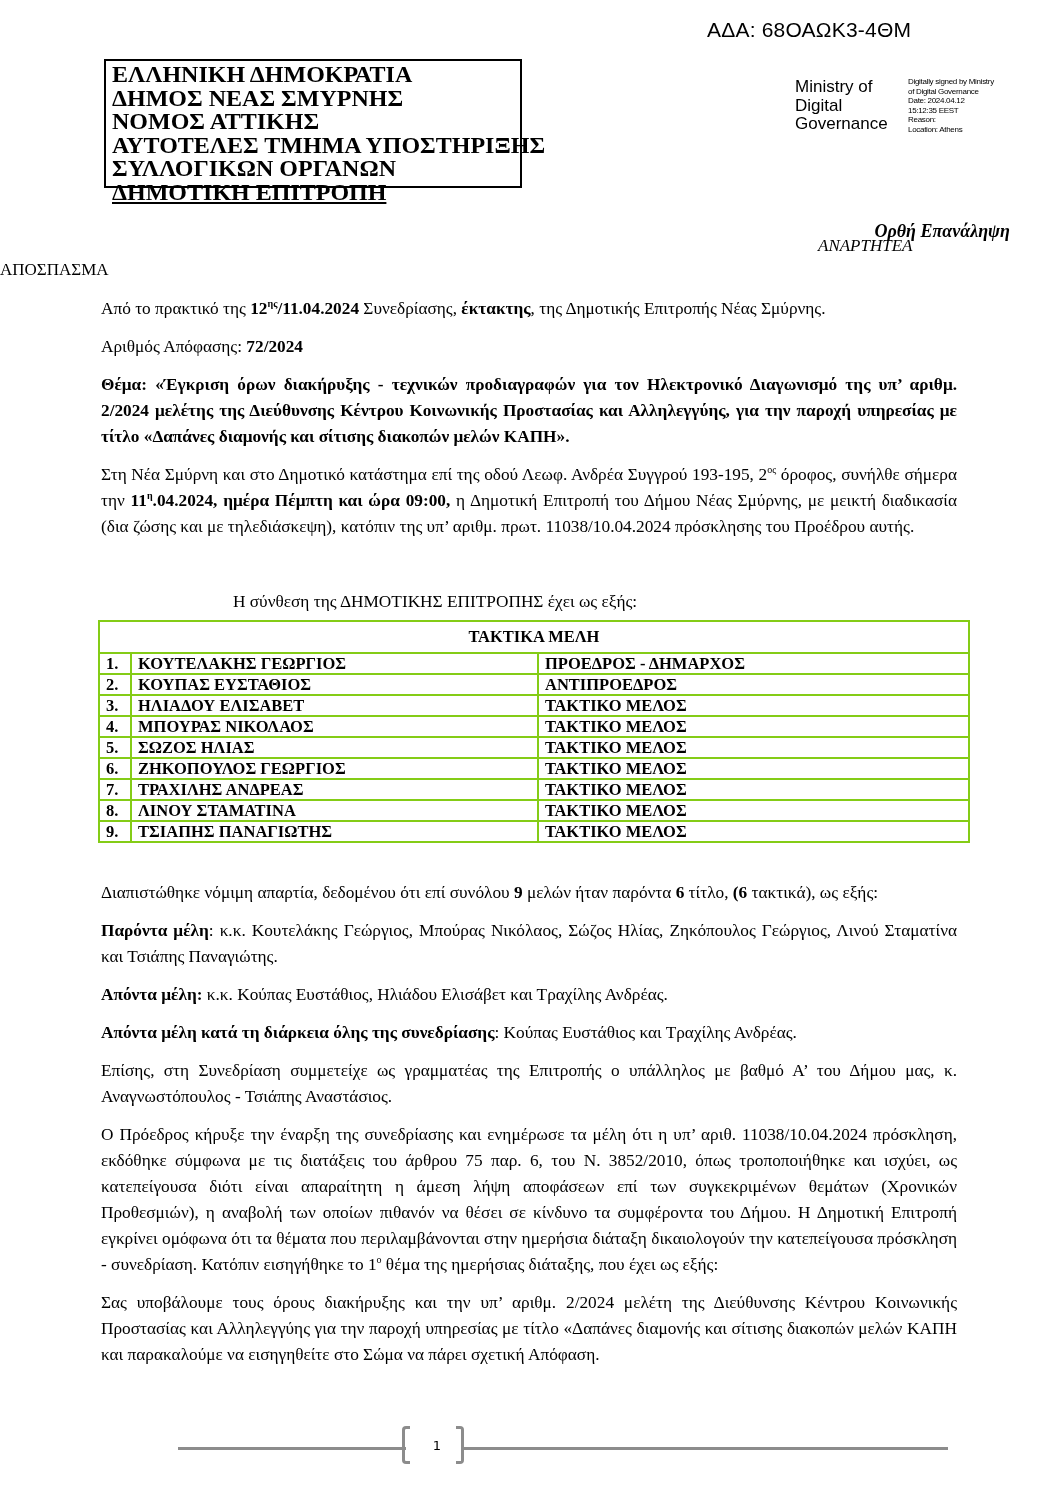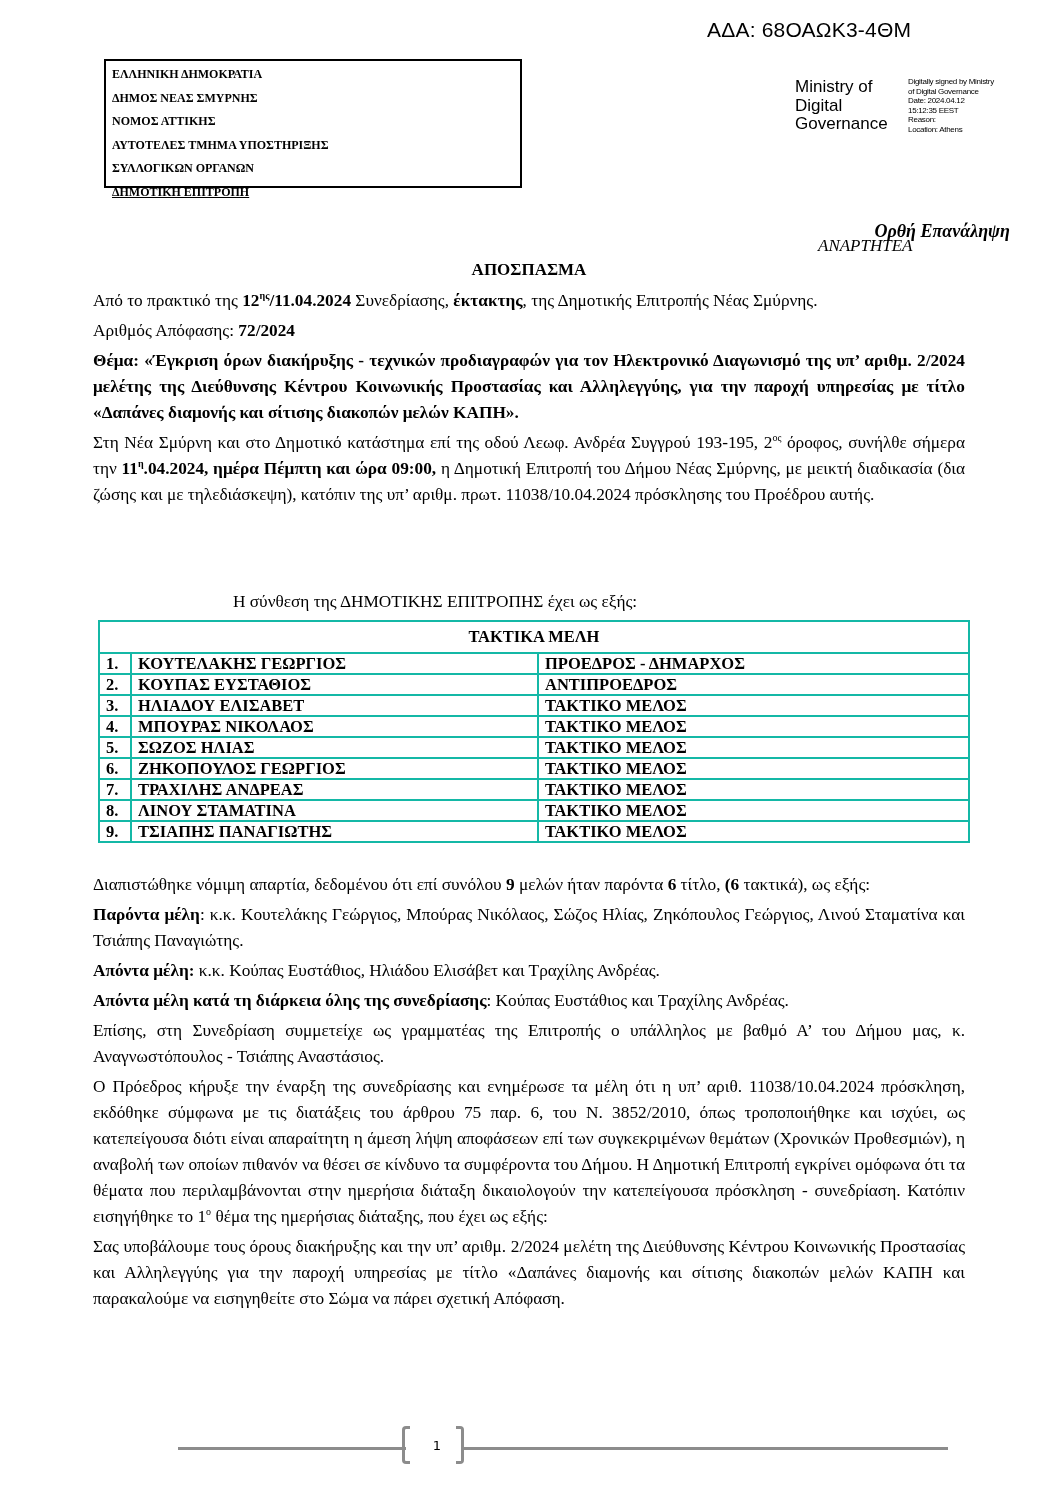--- a/index.html
+++ b/index.html
@@ -7,60 +7,60 @@
     width: 1058px; height: 1497px; position: relative; overflow: hidden;
     font-family: "Liberation Serif", "DejaVu Serif", serif; color: #000;
   }
   .ada {
     position: absolute; left: 707px; top: 18px;
     font-family: "Liberation Sans", sans-serif; font-size: 21px; letter-spacing: 0.2px;
   }
   .header-box {
     position: absolute; left: 104px; top: 59px; width: 418px; height: 129px;
     border: 2px solid #000; box-sizing: border-box; padding: 2px 0 6px 6px;
-    font-family: "Liberation Serif", serif; font-weight: bold; font-size: 12px; line-height: 23.5px;
+    font-family: "Liberation Serif", serif; font-weight: bold; font-size: 24px; line-height: 23.5px;
   }
   .header-box div { white-space: nowrap; }
   .header-box .u { text-decoration: underline; }
   .sig-name {
     position: absolute; left: 795px; top: 78px;
     font-family: "Liberation Sans", sans-serif; font-size: 17px; line-height: 18.5px;
   }
   .sig-details {
     position: absolute; left: 908px; top: 77px;
     font-family: "Liberation Sans", sans-serif; font-size: 8px; line-height: 9.6px; letter-spacing: -0.3px;
   }
   .correction {
     position: absolute; right: 48px; top: 210px;
     font-style: italic; font-weight: bold; font-size: 18px; margin-top: 11px;
   }
   .posted {
     position: absolute; left: 818px; top: 236px;
     font-style: italic; font-size: 17px;
   }
   .extract-title {
-    position: absolute; left: 0; width: 1058px; text-align: center; top: 260px;
-    font-weight: bold; font-size: 17px;
+    position: absolute; left: 0; width: 1058px; top: 260px;
+    font-weight: normal; font-size: 17px;
   }
   .body-text {
     position: absolute; left: 89px; width: 880px;
     font-size: 17.3px; line-height: 26px; text-align: justify;
   }
-  .body-text p { margin: 4px; }
+  .body-text p { margin: 12px; }
   b { font-weight: bold; }
   sup { font-size: 10px; line-height: 0; vertical-align: 7px; }
   .composition {
     position: absolute; left: 233px; top: 592px; font-size: 17.3px;
   }
   table.members {
     position: absolute; left: 98px; top: 620px; width: 872px;
     border-collapse: collapse; font-weight: bold; font-size: 16.5px;
   }
   table.members td {
-    border: 2px solid #14b8a6; padding: 0 6px; height: 19px; line-height: 19px; white-space: nowrap;
+    border: 2px solid #84cc16; padding: 0 6px; height: 19px; line-height: 19px; white-space: nowrap;
   }
   table.members td.head { text-align: center; height: 30px; line-height: 30px; }
   table.members td.num { width: 18px; }
   table.members td.name { width: 393px; }
   .footer {
     position: absolute; left: 170px; top: 1426px; width: 778px; height: 40px;
   }
   .footer .line { position: absolute; top: 21px; height: 3px; background: #8c8c8c; }
   .footer .line.l { left: 8px; width: 228px; }
   .footer .line.r { left: 292px; width: 486px; }

